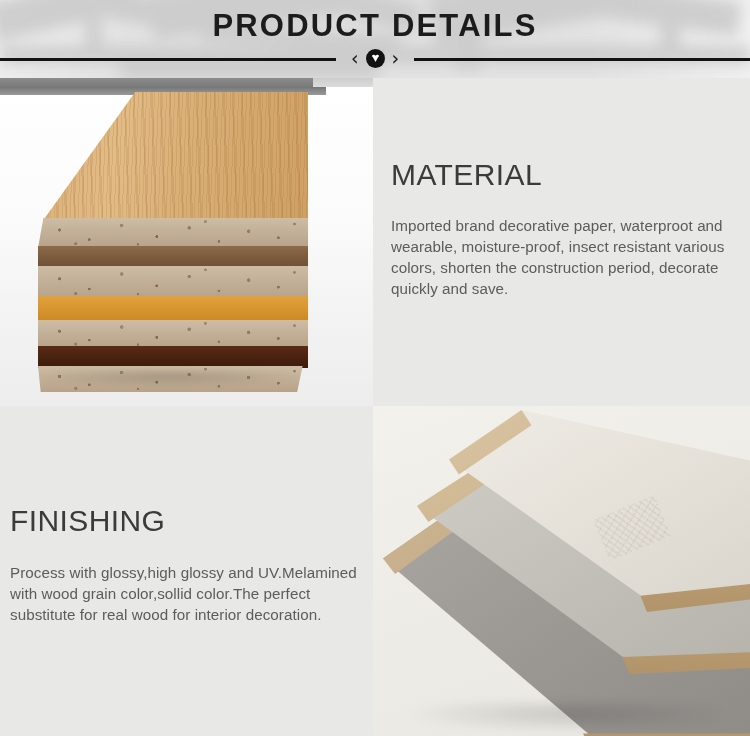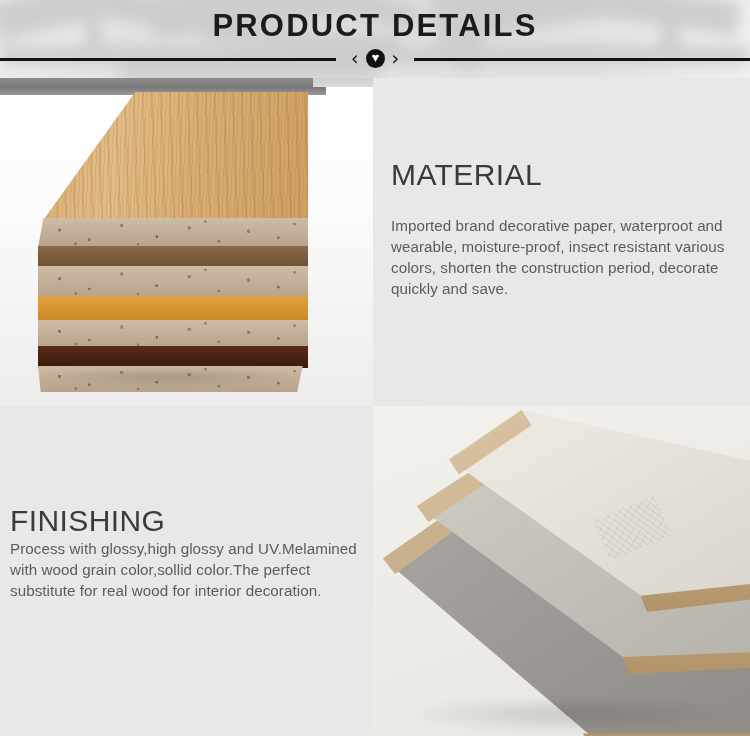--- a/index.html
+++ b/index.html
@@ -84,21 +84,21 @@
     font-size:30px; font-weight:400; color:#3b3b3b;
     letter-spacing:.4px; line-height:34px; white-space:nowrap;
   }
   .tp-body {
     font-size:15.2px; color:#5c5c5c; line-height:21px;
     letter-spacing:.05px;
   }
   .q-tr .panel-inner { top:80px; }
   .q-tr .tp-body { margin-top:23px; }
   .q-bl .panel-inner { top:98px; left:10px; right:14px; }
-  .q-bl .tp-body { }
+  .q-bl .tp-body { margin-top:24px; }
 
   
   .photo-boards {
     position:absolute; inset:0;
     background:
       linear-gradient(180deg,#ffffff 0%,#fbfbfb 42%,#f3f3f3 72%,#ededed 100%);
   }
   .tabletop {
     position:absolute; left:-4px; top:0; width:330px; height:17px;
     background:linear-gradient(180deg,#8c8c8c 0%,#787878 55%,#9a9a9a 100%);

